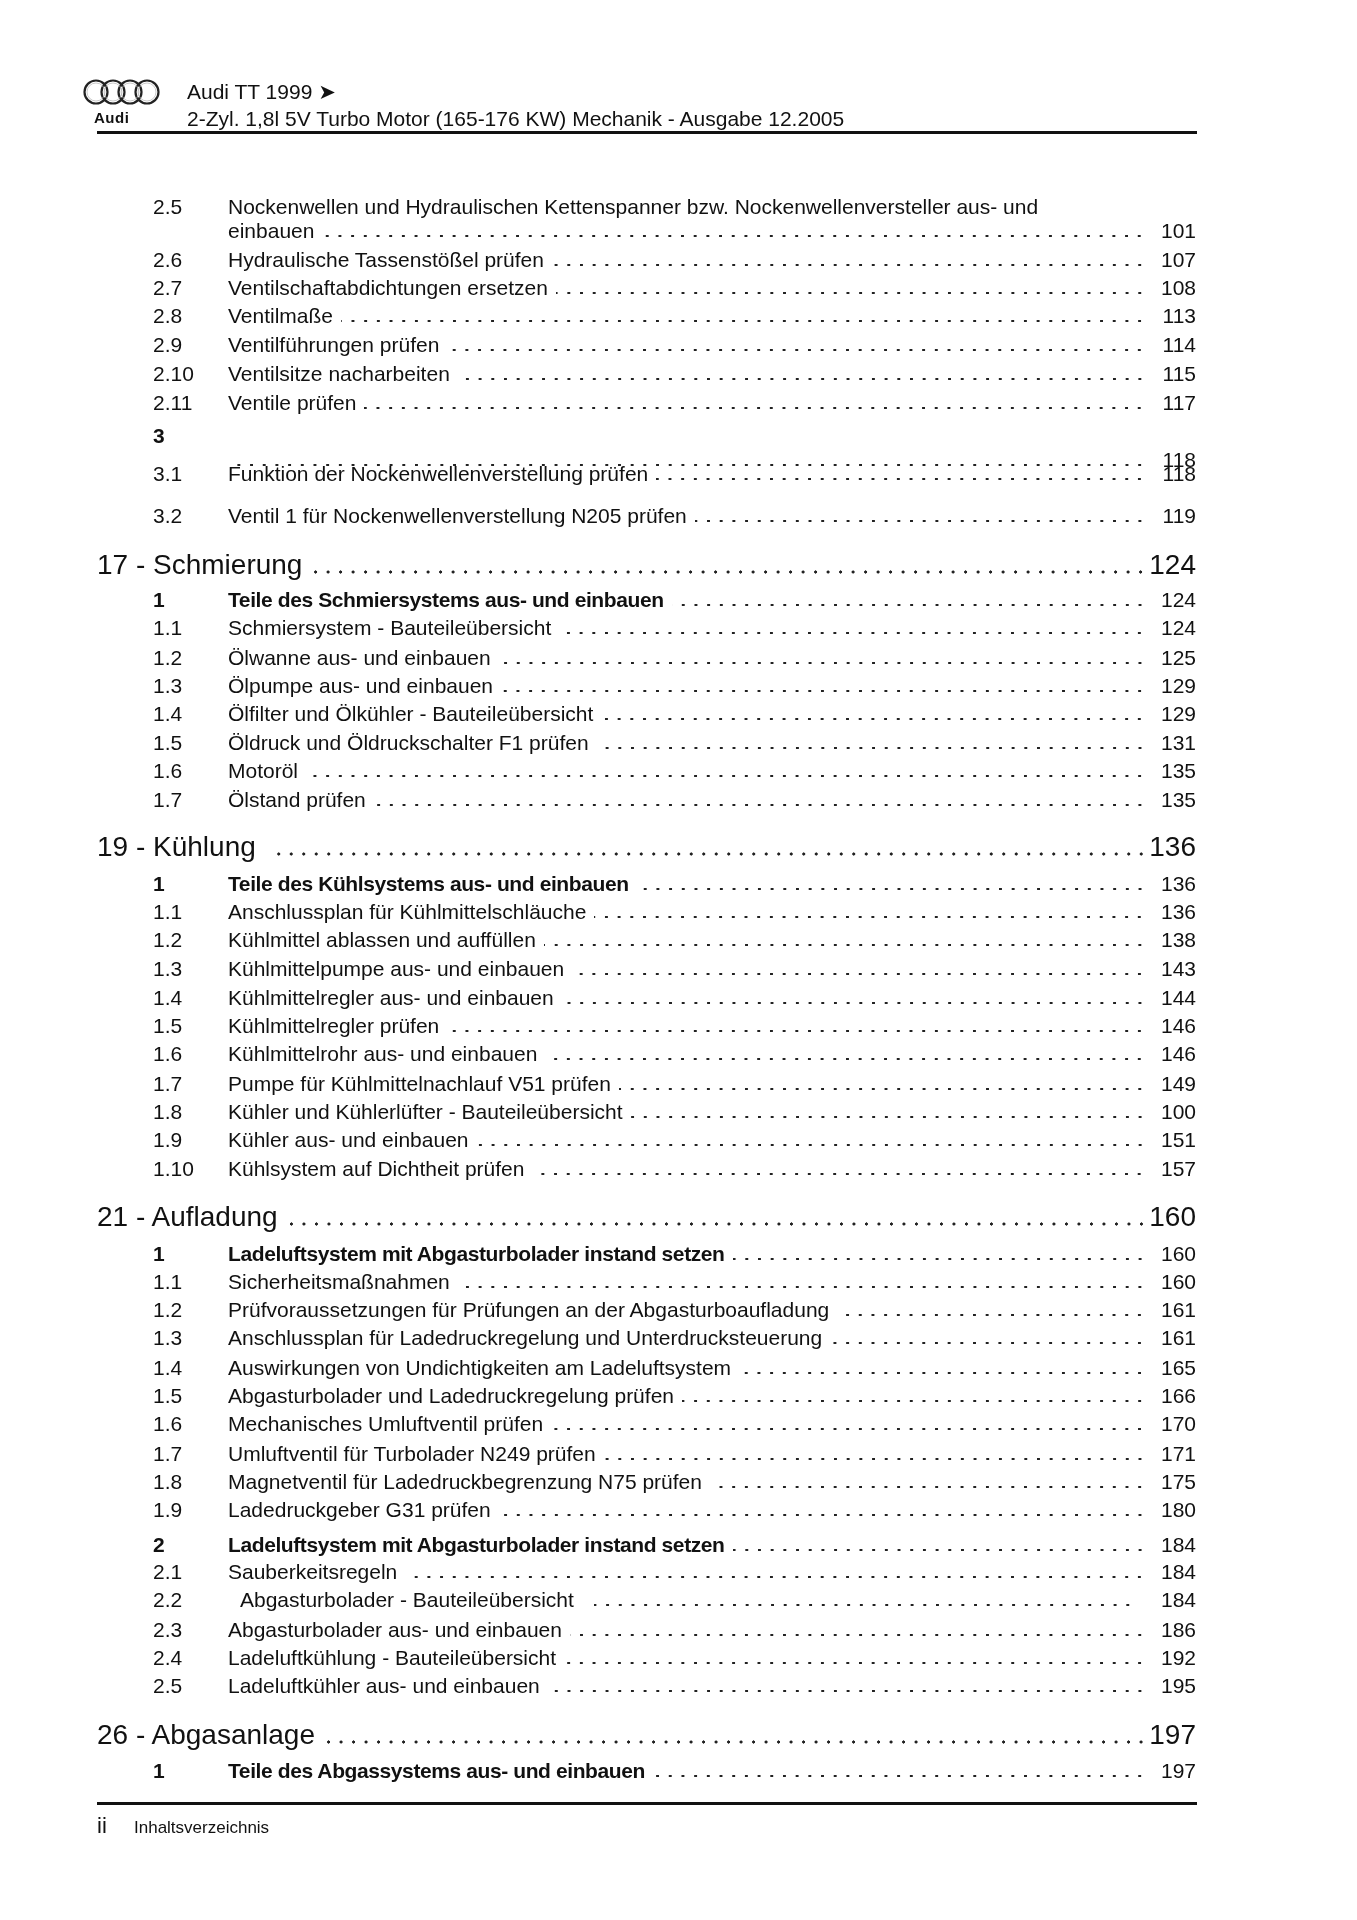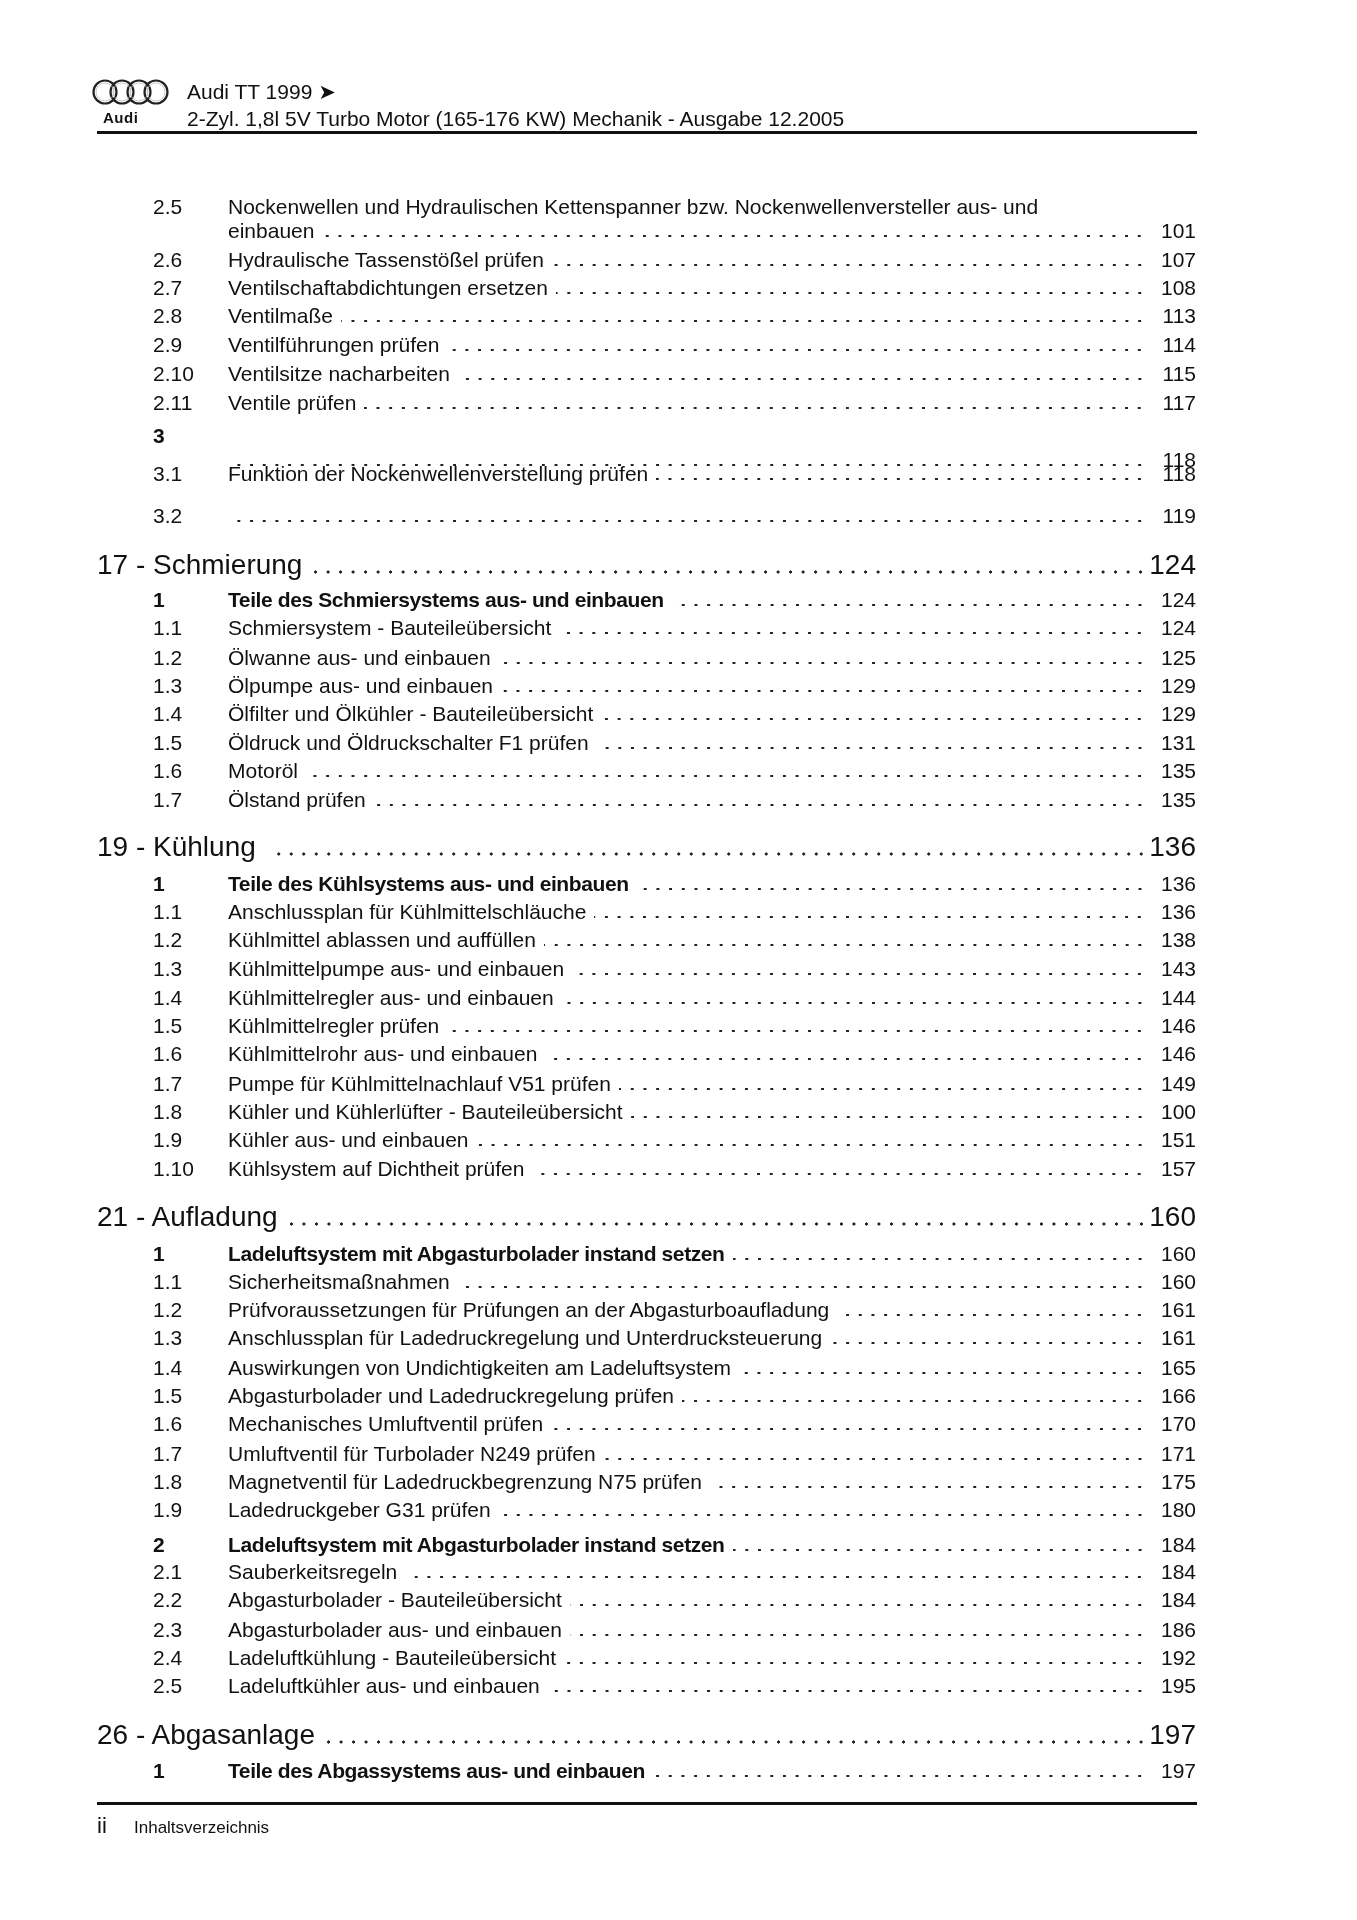--- a/index.html
+++ b/index.html
@@ -1,18 +1,18 @@
 <!DOCTYPE html>
 <html><head>
 <meta charset="utf-8">
 <style>
   html, body { margin:0; padding:0; background:#ffffff; }
   body { width:1357px; height:1920px; position:relative; overflow:hidden;
          font-family:"Liberation Sans", sans-serif; color:#111; }
-  .hdr-logo { position:absolute; left:92px; top:79px; width:78px; height:48px;text-decoration:underline; }
+  .hdr-logo { position:absolute; left:83px; top:79px; width:78px; height:48px;text-decoration:underline; }
   .hdr-line1 { position:absolute; left:187px; top:80px; font-size:21px; line-height:24px; white-space:nowrap; }
   .hdr-line2 { position:absolute; left:187px; top:107px; font-size:21px; line-height:24px; white-space:nowrap; }
   .rule { position:absolute; left:97px; width:1100px; height:3px; background:#111; }
   .row { position:absolute; left:97px; width:1099px; height:28px; display:flex; align-items:center;
          font-size:21px; white-space:nowrap; }
   .row .num { width:131px; padding-left:56px; box-sizing:border-box; flex:0 0 auto; }
   .row .title { flex:0 0 auto; padding-right:8px; }
   .row.lvl1 .title, .row.lvl1 .num { font-weight:bold; letter-spacing:-0.4px; }
   .row .leader { flex:1 1 auto; height:6px; margin-top:10px;
       background-image: radial-gradient(circle, #222 1.1px, transparent 1.4px);
@@ -107,20 +107,21 @@
   <span class="page">118</span>
 </div>
 <div class="row" style="top:460px;">
   <span class="num">3.1</span>
   <span class="title">Funktion der Nockenwellenverstellung prüfen</span>
   <span class="leader"></span>
   <span class="page">118</span>
 </div>
 <div class="row" style="top:502px;">
   <span class="num">3.2</span>
+  <span class="title">Ventil 1 für Nockenwellenverstellung N205 prüfen</span>
   <span class="leader"></span>
   <span class="page">119</span>
 </div>
 
 <div class="row chapter" style="top:548px;">
   <span class="ch-title">17 - Schmierung</span>
   <span class="leader"></span>
   <span class="page">124</span>
 </div>
 <div class="row lvl1" style="top:586px;">
@@ -314,21 +315,21 @@
   <span class="title">Ladeluftsystem mit Abgasturbolader instand setzen</span>
   <span class="leader"></span>
   <span class="page">184</span>
 </div>
 <div class="row" style="top:1558px;">
   <span class="num">2.1</span>
   <span class="title">Sauberkeitsregeln</span>
   <span class="leader"></span>
   <span class="page">184</span>
 </div>
-<div class="row" style="top:1586px;">
+<div class="row" style="top:1586px;gap:12px;">
   <span class="num">2.2</span>
   <span class="title">Abgasturbolader - Bauteileübersicht</span>
   <span class="leader"></span>
   <span class="page">184</span>
 </div>
 <div class="row" style="top:1616px;">
   <span class="num">2.3</span>
   <span class="title">Abgasturbolader aus- und einbauen</span>
   <span class="leader"></span>
   <span class="page">186</span>

